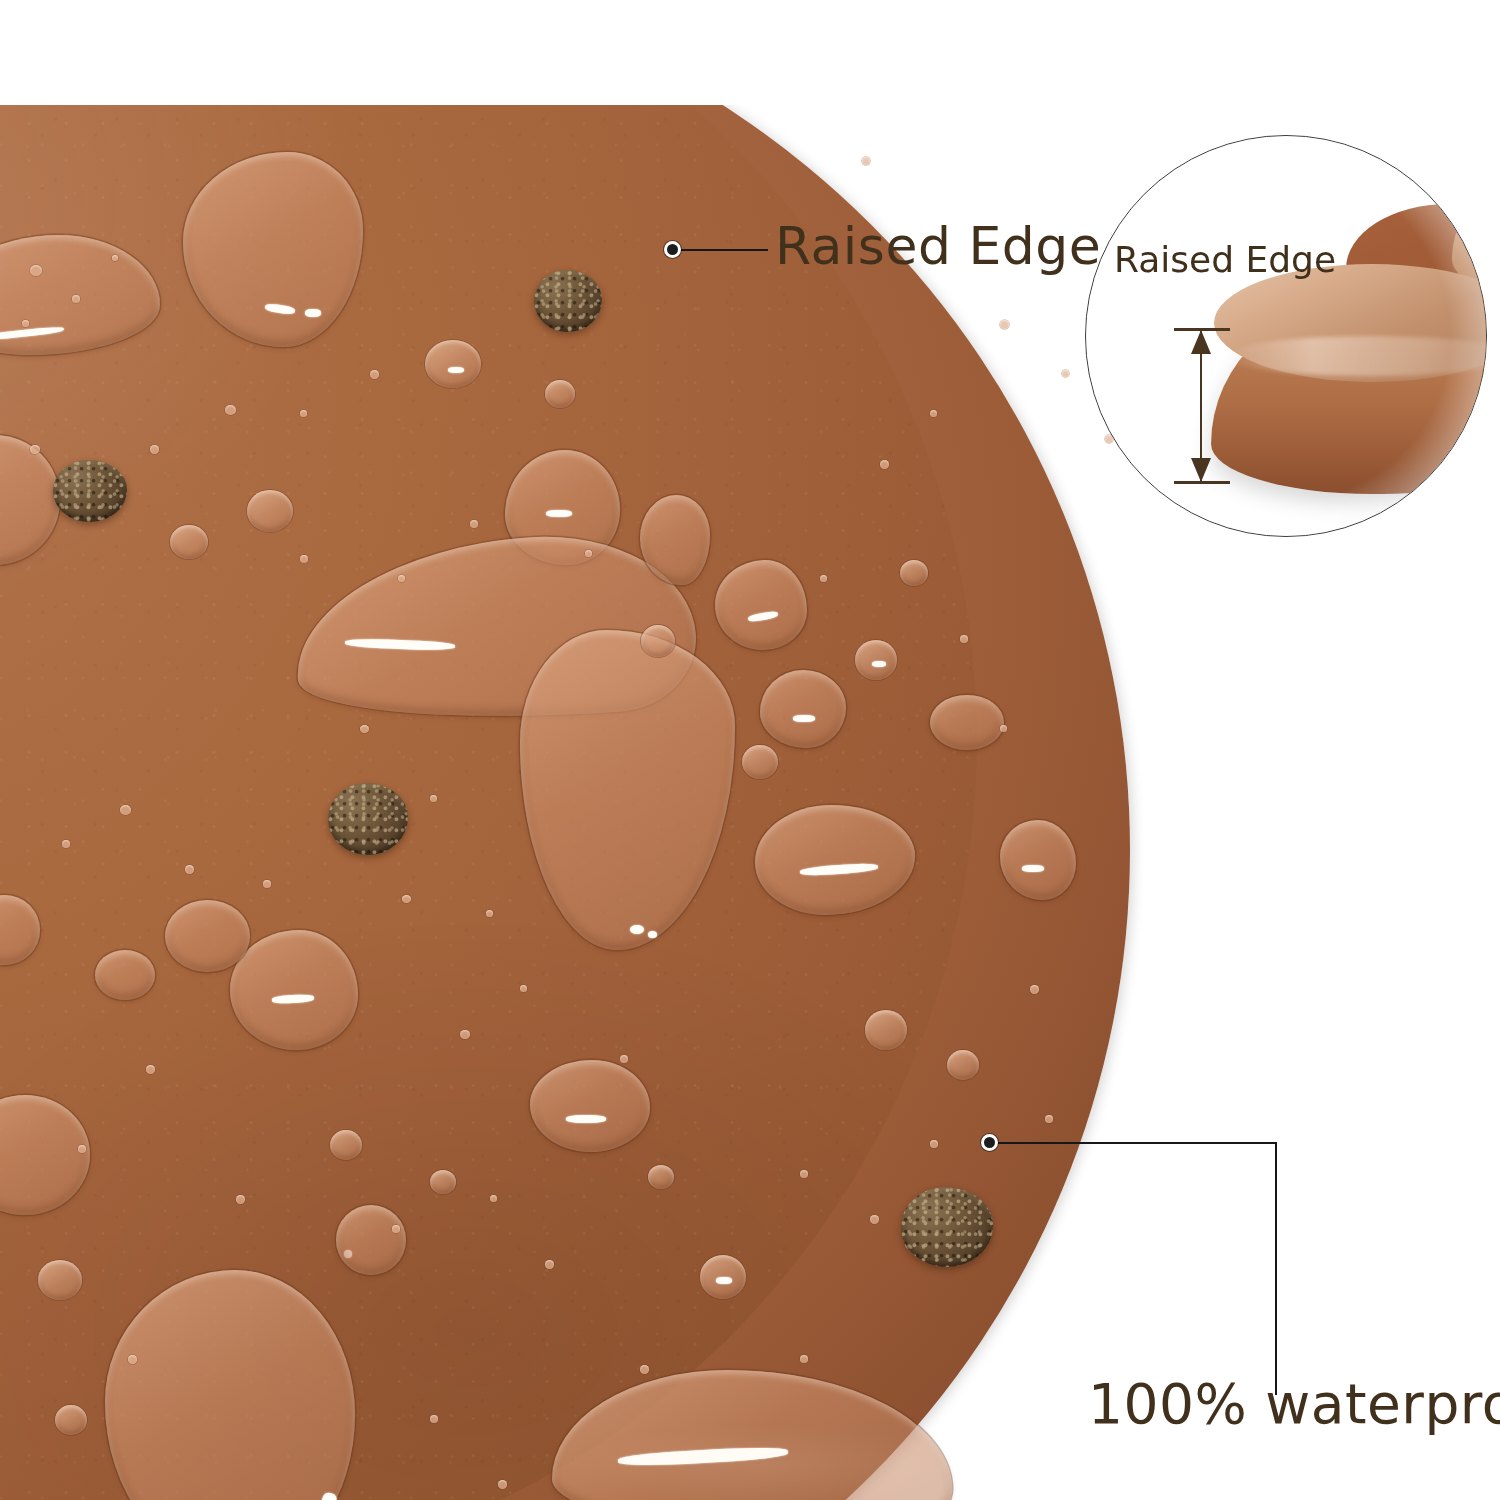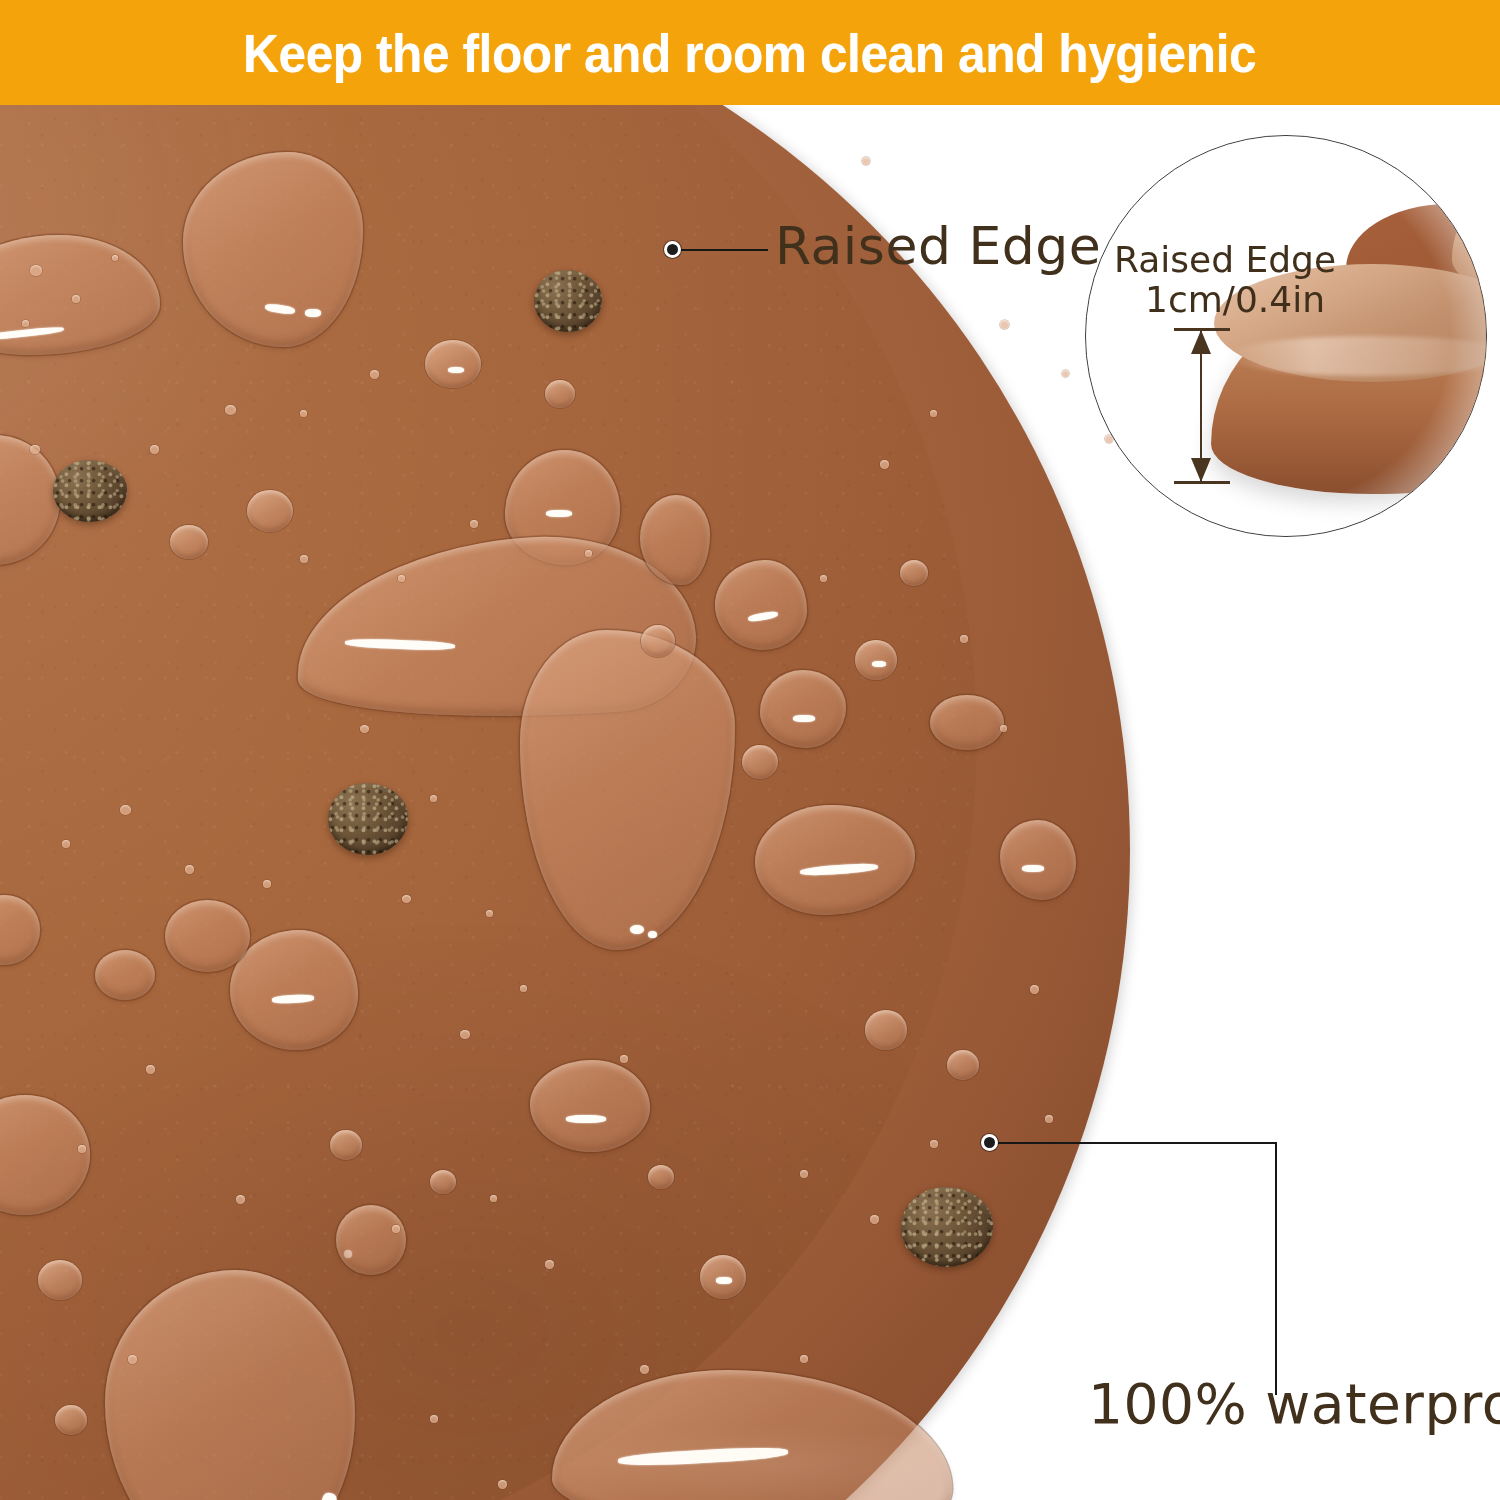--- a/index.html
+++ b/index.html
@@ -139,23 +139,20 @@
   #dim .shaft{position:absolute;left:26px;top:2px;bottom:2px;width:0;border-left:2.6px solid #4a3520;}
   #dim .arw{position:absolute;left:17px;width:0;height:0;border-left:10px solid transparent;border-right:10px solid transparent;}
   #dim .arwT{top:2px;border-bottom:24px solid #4a3520;}
   #dim .arwB{bottom:2px;border-top:24px solid #4a3520;}
 </style>
 </head>
 <body>
 
 <div id="stage">
 
-  <div id="banner">
-    <div id="banner-text">Keep the floor and room clean and hygienic</div>
-  </div>
 
   <div id="tray-wrap">
 
     <div id="tray-outer">
       <div id="tray-outer-hl"></div>
     </div>
     <div id="tray-ring"></div>
 
     <div id="tray-floor">
       <div id="tray-floor-sheen"></div>
@@ -316,21 +313,20 @@
       <div id="rim-well"></div>
       <div id="rim-body"></div>
       <div id="rim-lip"></div>
       <div id="rim-gloss"></div>
     </div>
 
     <div id="inset-fade"></div>
 
     <div id="inset-text">
       <span class="l1">Raised Edge</span>
-      <span class="l2">1cm/0.4in</span>
     </div>
 
     <div id="dim">
       <div class="cap capT"></div>
       <div class="cap capB"></div>
       <div class="shaft"></div>
       <div class="arw arwT"></div>
       <div class="arw arwB"></div>
     </div>
   </div>

